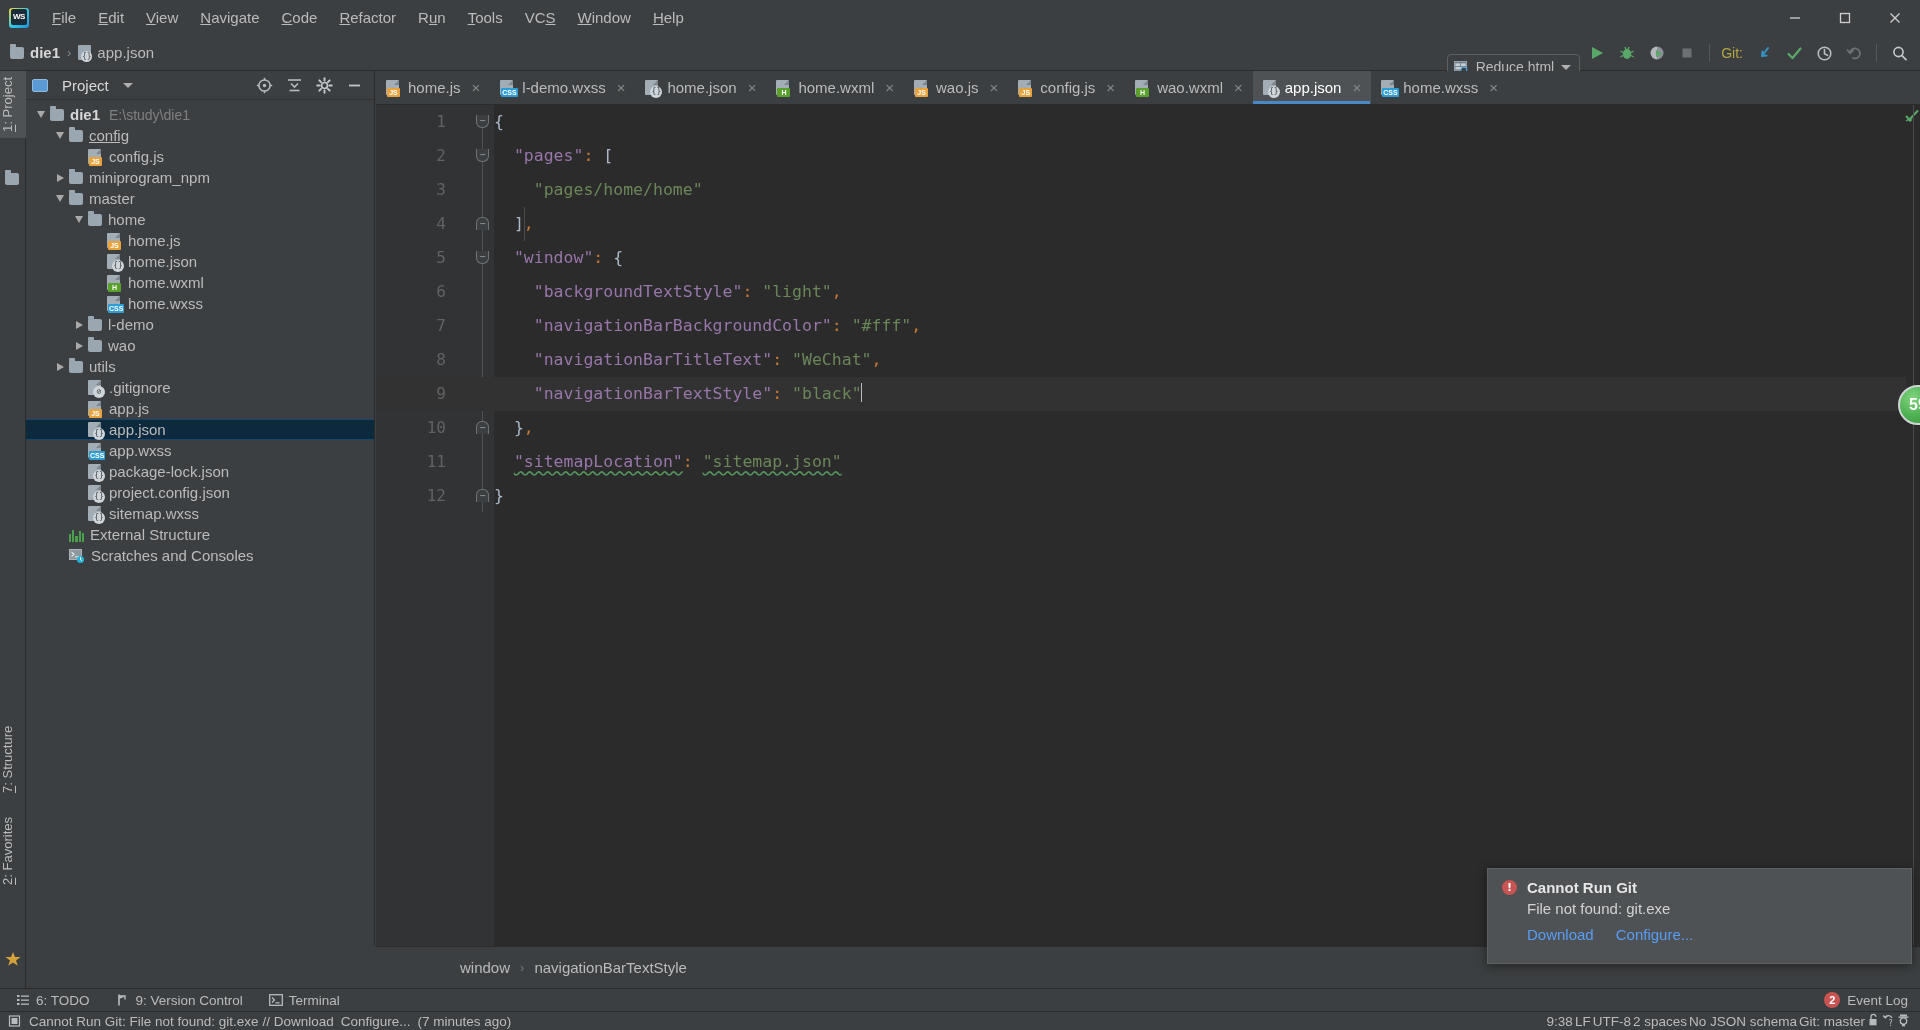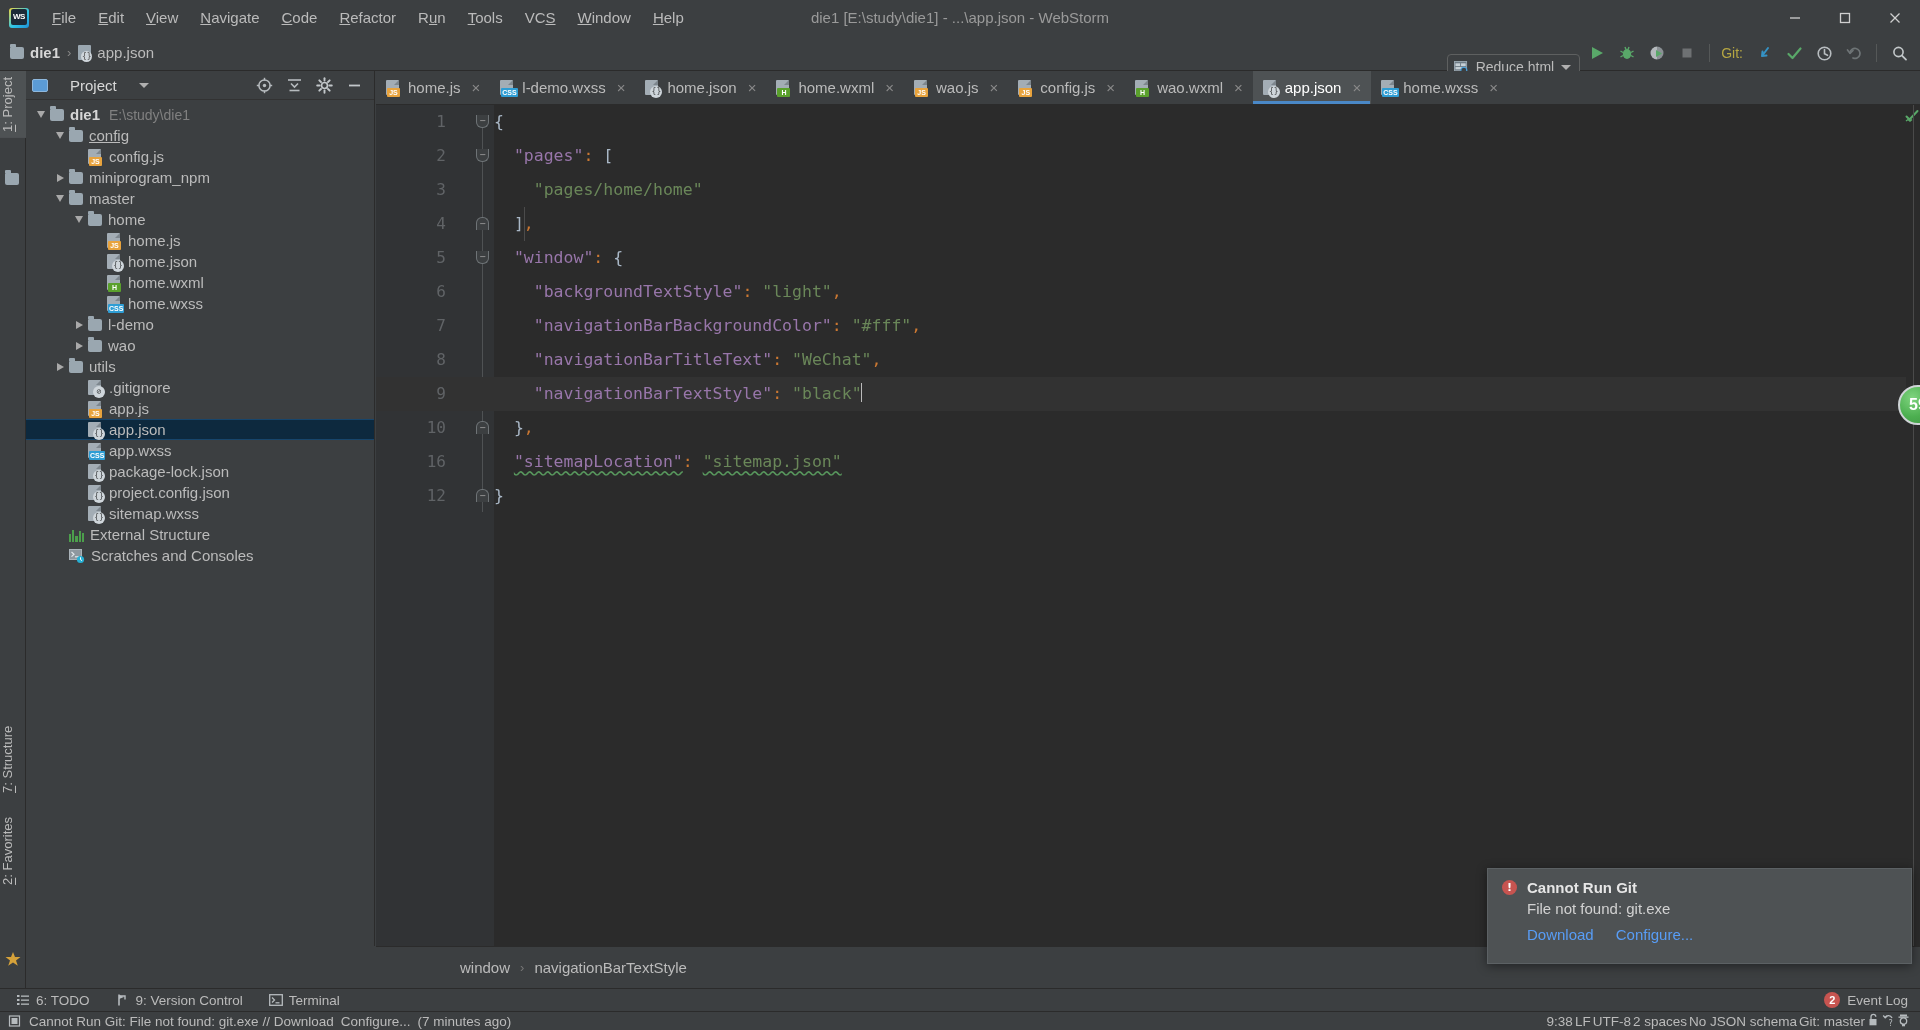--- a/index.html
+++ b/index.html
@@ -109,21 +109,21 @@
   .vtab u { text-decoration: underline; }
   .vicon { position: absolute; left: 5px; width: 16px; height: 16px; }
 
   
   .project {
     position: absolute; left: 26px; top: 71px; width: 349px; height: 875px;
     background: #3c3f41; border-right: 1px solid #2b2b2b;
   }
   .project-head {
     height: 29px; display: flex; align-items: center; padding: 0 6px;
-    background: #3c3f41; gap: 22px; border-bottom: 1px solid #323232;
+    background: #3c3f41; gap: 14px; border-bottom: 1px solid #323232;
   }
   .proj-title { font-size: 15px; color: #d8d8d8; }
   .proj-ico {
     width: 16px; height: 13px; background: #5b9bd5; border: 1px solid #8fb8dd; border-radius: 2px;
   }
   .ph-right { margin-left: auto; display: flex; align-items: center; gap: 10px; padding-right: 4px; }
   .ph-btn { width: 20px; height: 20px; display: flex; align-items: center; justify-content: center; }
 
   .tree { padding-top: 4px; font-size: 15px; }
   .trow {
@@ -310,21 +310,20 @@
         <div class="menu-item"><u>V</u>iew</div>
         <div class="menu-item"><u>N</u>avigate</div>
         <div class="menu-item"><u>C</u>ode</div>
         <div class="menu-item"><u>R</u>efactor</div>
         <div class="menu-item">R<u>u</u>n</div>
         <div class="menu-item"><u>T</u>ools</div>
         <div class="menu-item">VC<u>S</u></div>
         <div class="menu-item"><u>W</u>indow</div>
         <div class="menu-item"><u>H</u>elp</div>
       </div>
-    <div class="win-title">die1 [E:\study\die1] - ...\app.json - WebStorm</div>
     <div class="wincontrols">
       <div class="wc">
         <svg width="14" height="14" viewBox="0 0 14 14">
             <line x1="2" y1="7" x2="12" y2="7" stroke="#cfcfcf" stroke-width="1.3"></line>
           </svg>
       </div>
       <div class="wc">
         <svg width="14" height="14" viewBox="0 0 14 14">
             <rect x="2.5" y="2.5" width="9" height="9" fill="none" stroke="#cfcfcf" stroke-width="1.3"></rect>
           </svg>
@@ -758,21 +757,21 @@
           <div class="cline"><span class="lnum">1</span><span class="foldmark down" style="top: 10px;">−</span><span class="ctext"><span class="br">{</span></span></div>
           <div class="cline"><span class="lnum">2</span><span class="foldmark down" style="top: 10px;">−</span><span class="ctext"><span class="br">  </span><span class="k">"pages"</span><span class="p">:</span><span class="br"> </span><span class="br">[</span></span></div>
           <div class="cline"><span class="lnum">3</span><span class="ctext"><span class="br">    </span><span class="s">"pages/home/home"</span></span></div>
           <div class="cline"><span class="lnum">4</span><span class="foldmark up" style="top: 10px;">−</span><span class="ctext"><span class="br">  </span><span class="br">]</span><span class="p">,</span></span></div>
           <div class="cline"><span class="lnum">5</span><span class="foldmark down" style="top: 10px;">−</span><span class="ctext"><span class="br">  </span><span class="k">"window"</span><span class="p">:</span><span class="br"> </span><span class="br">{</span></span></div>
           <div class="cline"><span class="lnum">6</span><span class="ctext"><span class="br">    </span><span class="k">"backgroundTextStyle"</span><span class="p">:</span><span class="br"> </span><span class="s">"light"</span><span class="p">,</span></span></div>
           <div class="cline"><span class="lnum">7</span><span class="ctext"><span class="br">    </span><span class="k">"navigationBarBackgroundColor"</span><span class="p">:</span><span class="br"> </span><span class="s">"#fff"</span><span class="p">,</span></span></div>
           <div class="cline"><span class="lnum">8</span><span class="ctext"><span class="br">    </span><span class="k">"navigationBarTitleText"</span><span class="p">:</span><span class="br"> </span><span class="s">"WeChat"</span><span class="p">,</span></span></div>
           <div class="cline current"><span class="lnum">9</span><span class="ctext"><span class="br">    </span><span class="k">"navigationBarTextStyle"</span><span class="p">:</span><span class="br"> </span><span class="s">"black"</span><span class="caret"></span></span></div>
           <div class="cline"><span class="lnum">10</span><span class="foldmark up" style="top: 10px;">−</span><span class="ctext"><span class="br">  </span><span class="br">}</span><span class="p">,</span></span></div>
-          <div class="cline"><span class="lnum">16</span><span class="ctext"><span class="br">  </span><span class="k sq">"sitemapLocation"</span><span class="p">:</span><span class="br"> </span><span class="s sq">"sitemap.json"</span></span></div>
+          <div class="cline"><span class="lnum">11</span><span class="ctext"><span class="br">  </span><span class="k sq">"sitemapLocation"</span><span class="p">:</span><span class="br"> </span><span class="s sq">"sitemap.json"</span></span></div>
           <div class="cline"><span class="lnum">12</span><span class="foldmark up" style="top: 10px;">−</span><span class="ctext"><span class="br">}</span></span></div>
         </div>
 
       <div class="code-right">
         <span class="insp-ok">
           <svg width="14" height="14" viewBox="0 0 14 14">
             <path d="M1.5 7.5 L4.5 10.5 L12.5 2" stroke="#59a869" stroke-width="2" fill="none" stroke-linecap="round" stroke-linejoin="round"></path>
             <path d="M1 12 L3 10.5 L5 12 L7 10.5" stroke="#59a869" stroke-width="1.4" fill="none"></path>
           </svg>
         </span>

